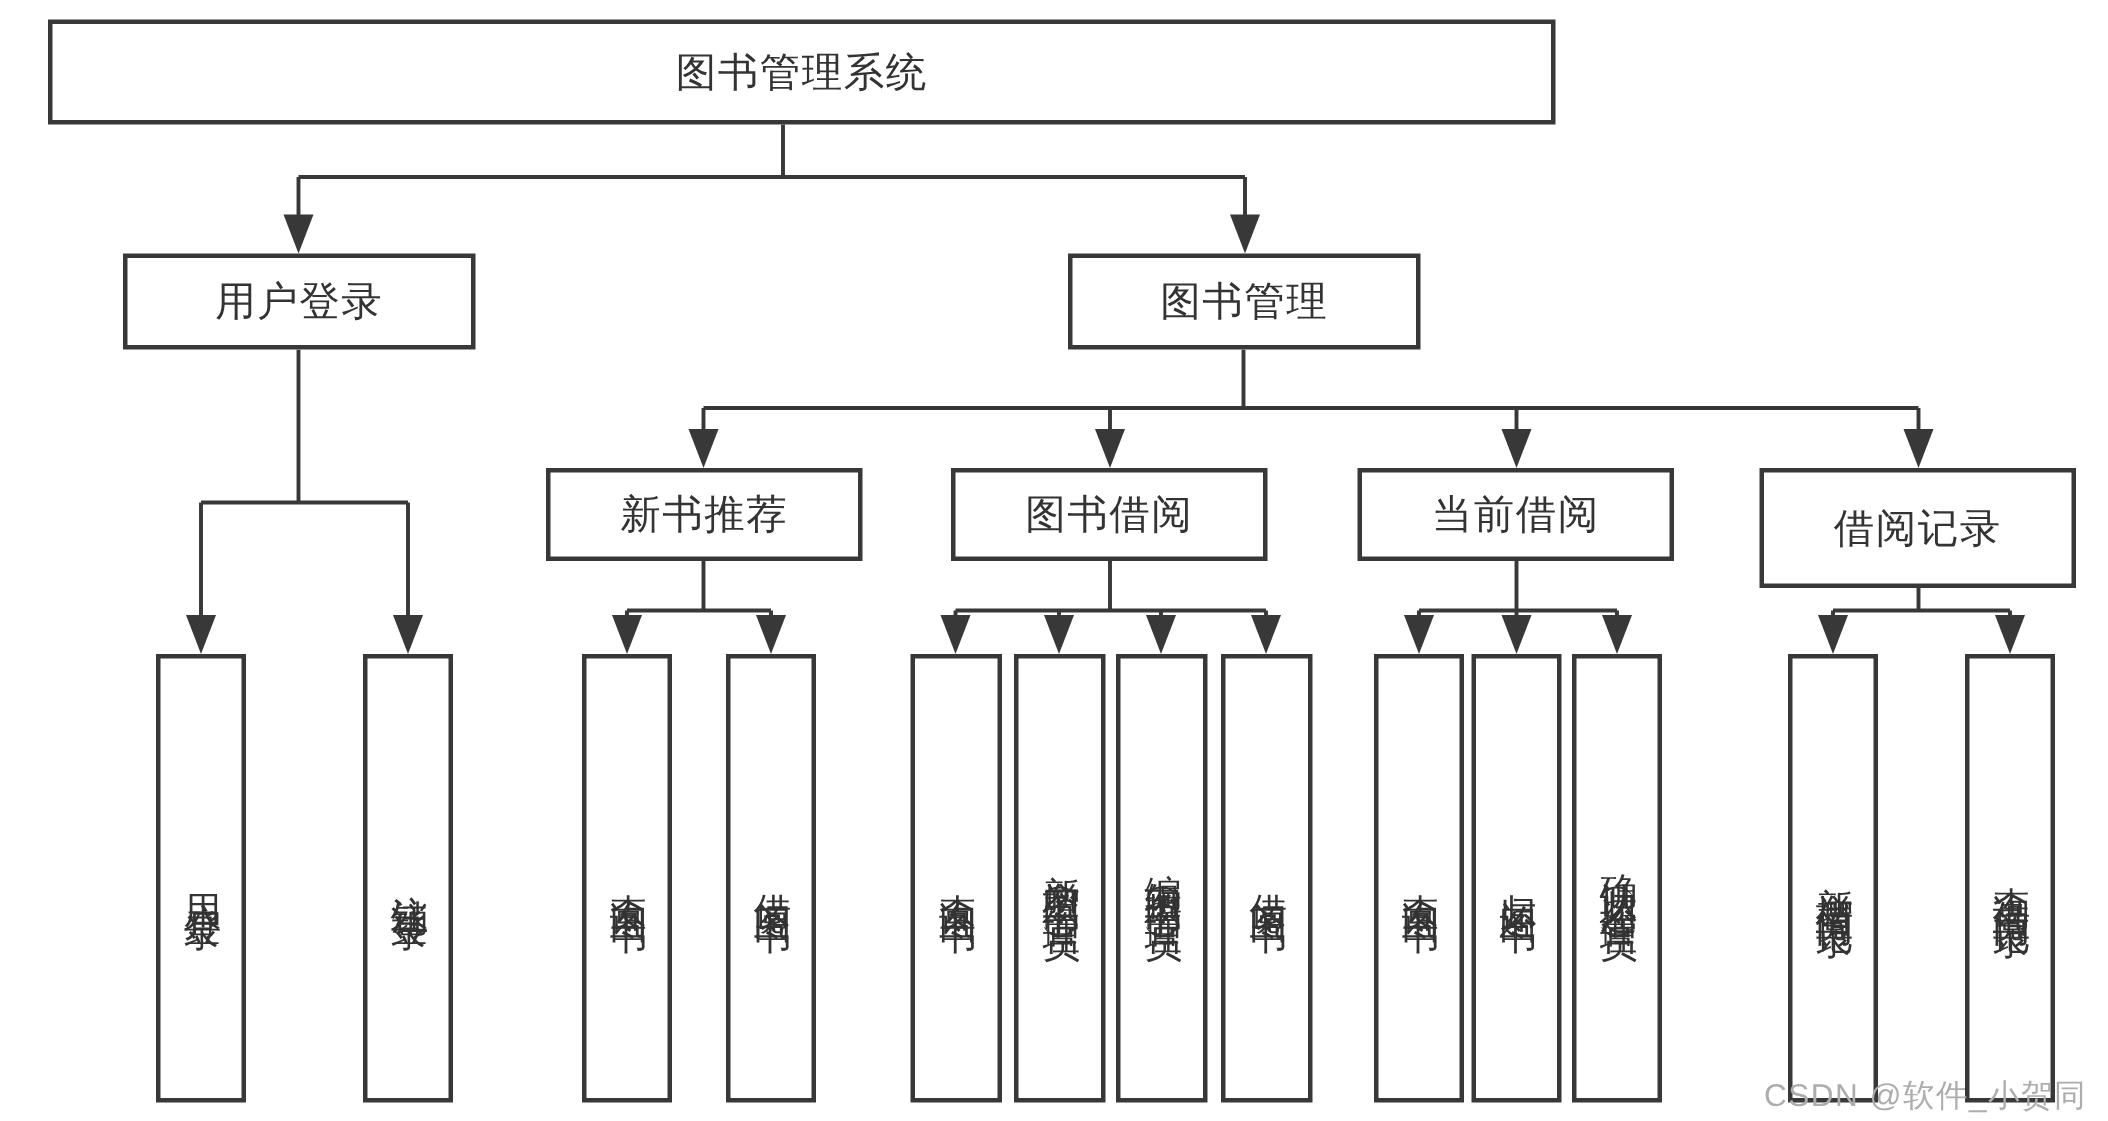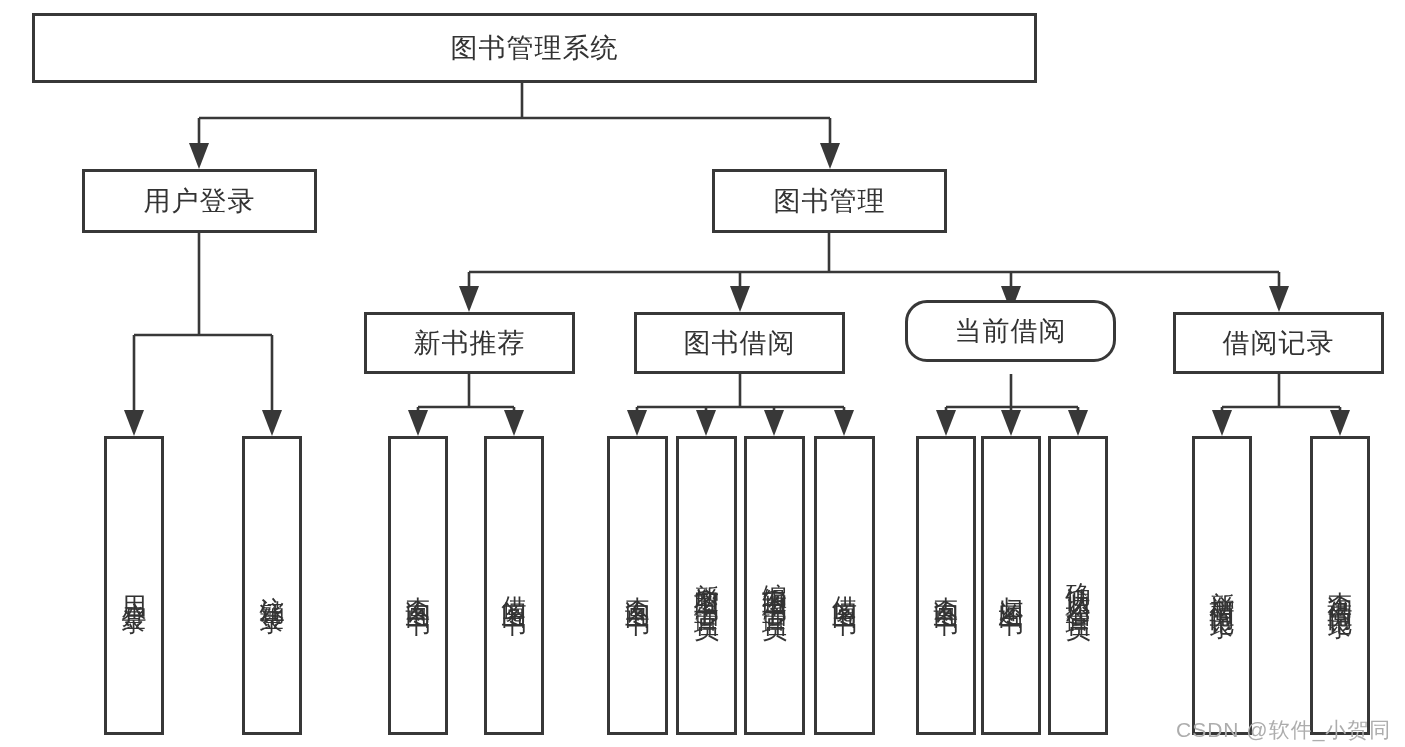--- a/index.html
+++ b/index.html
@@ -78,22 +78,22 @@
     </g>
   </svg>
 
   <div class="box h" style="left:32px;top:13px;width:1005px;height:70px;">图书管理系统</div>
 
   <div class="box h" style="left:82px;top:169px;width:235px;height:64px;">用户登录</div>
   <div class="box h" style="left:712px;top:169px;width:235px;height:64px;">图书管理</div>
 
   <div class="box h" style="left:634px;top:312px;width:211px;height:62px;">图书借阅</div>
   <div class="box h" style="left:364px;top:312px;width:211px;height:62px;">新书推荐</div>
-  <div class="box h" style="left:905px;top:300px;width:211px;height:62px;border-radius:22px;">当前借阅</div>
-  <div class="box h" style="left:1173px;top:312px;width:211px;height:62px;">借阅记录</div>
+  <div class="box h" style="left:905px;top:312px;width:211px;height:62px;">当前借阅</div>
+  <div class="box h" style="left:1173px;top:312px;width:211px;height:80px;">借阅记录</div>
 
   <div class="box v" style="left:104px;top:436px;width:60px;height:299px;">用户登录</div>
   <div class="box v" style="left:242px;top:436px;width:60px;height:299px;">注销登录</div>
 
   <div class="box v" style="left:388px;top:436px;width:60px;height:299px;">查询图书</div>
   <div class="box v" style="left:484px;top:436px;width:60px;height:299px;">借阅图书</div>
 
   <div class="box v" style="left:607px;top:436px;width:61px;height:299px;">查询图书</div>
   <div class="box v" style="left:676px;top:436px;width:61px;height:299px;">新增图书（管理员）</div>
   <div class="box v" style="left:744px;top:436px;width:61px;height:299px;">编辑图书（管理员）</div>

